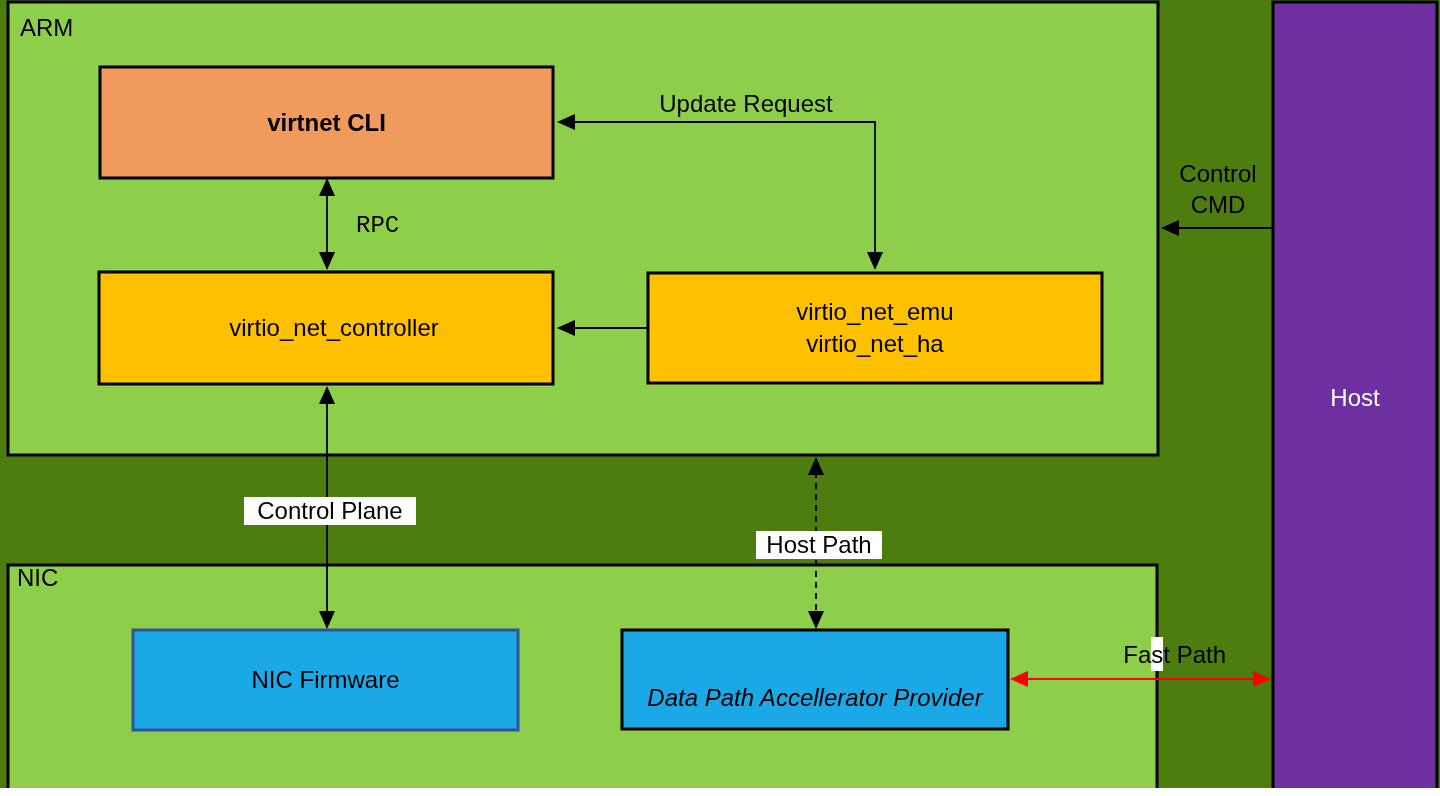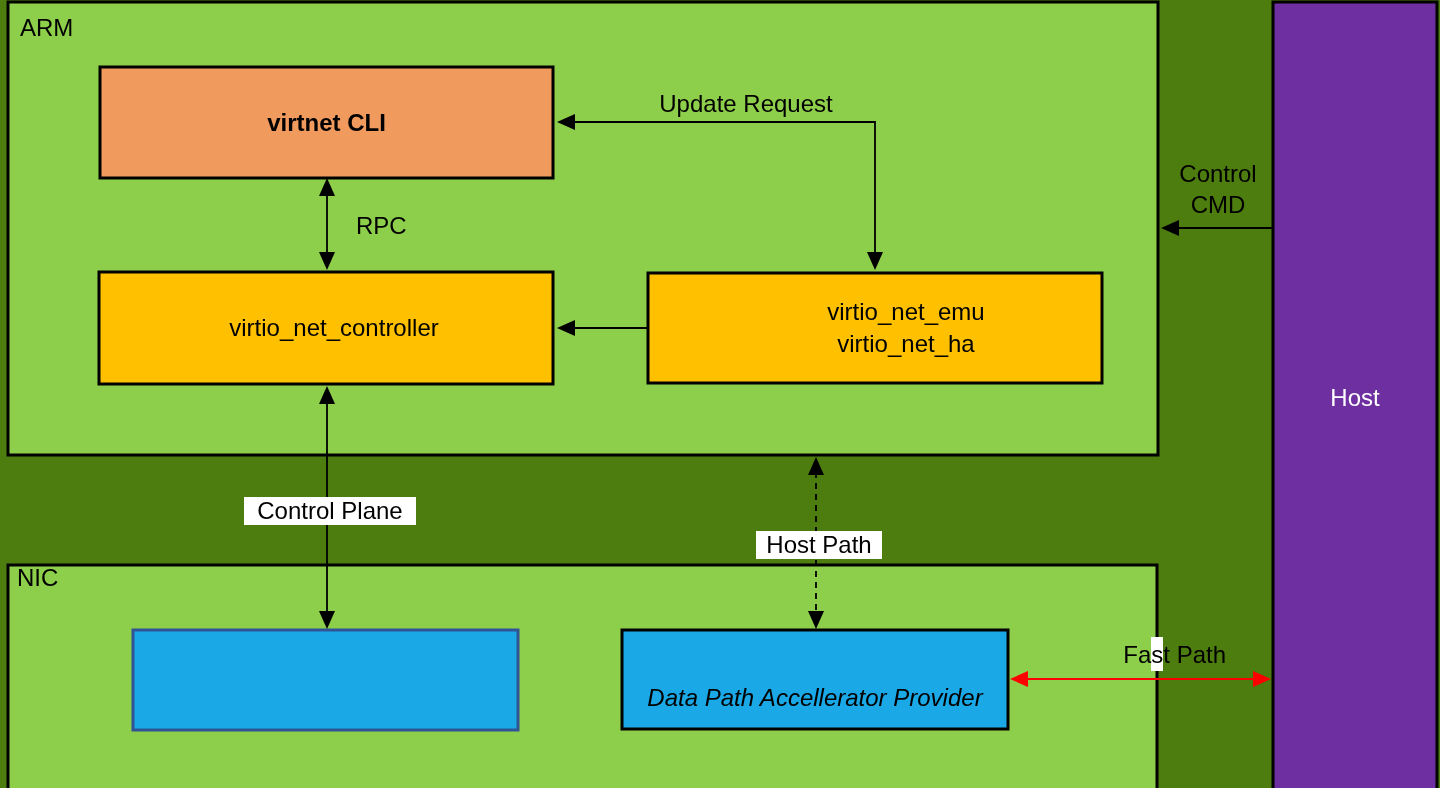--- a/index.html
+++ b/index.html
@@ -92,27 +92,28 @@
       <polygon points="1271,679 1253,671 1253,687" fill="#FF0000"></polygon>
     </g>
   </svg>
 
   <div class="lbl" style="left:20px;top:14px;">ARM</div>
   <div class="lbl" style="left:17px;top:564px;">NIC</div>
   <div class="center-box host-label" style="left:1273px;top:2px;width:164px;height:791px;">Host</div>
 
   <div class="center-box" style="left:100px;top:67px;width:453px;height:111px;font-weight:bold;">virtnet CLI</div>
   <div class="center-box" style="left:99px;top:272px;width:454px;height:112px;margin-left:8px;">virtio_net_controller</div>
-  <div class="center-box col" style="left:648px;top:273px;width:454px;height:110px;margin-left:31px;">
+  <div class="center-box col" style="left:648px;top:273px;width:454px;height:110px;">
     <span>virtio_net_emu</span>
     <span>virtio_net_ha</span>
   </div>
+  <div class="center-box" style="left:133px;top:630px;width:385px;height:100px;">NIC Firmware</div>
   <div class="center-box" style="left:622px;top:648px;width:386px;height:99px;font-style:italic;">Data Path Accellerator Provider</div>
 
-  <div class="lbl" style="left:356px;top:212px;">RPC</div>
+  <div class="lbl" style="left:356px;top:212px;font-family:Liberation Mono, monospace;">RPC</div>
   <div class="lbl t-center" style="left:596px;top:90px;width:300px;">Update Request</div>
   <div class="lbl t-center" style="left:1160px;top:158px;width:116px;line-height:31px;">
     <span style="display:block;">Control</span>
     <span style="display:block;">CMD</span>
   </div>
   <div class="lbl t-center bg-white" style="left:244px;top:497px;width:166px;">Control Plane</div>
   <div class="lbl t-center bg-white" style="left:756px;top:531px;width:120px;">Host Path</div>
   <div class="lbl t-center" style="left:1066px;top:641px;width:160px;text-align:right;">Fast Path</div>
 
 </div>

